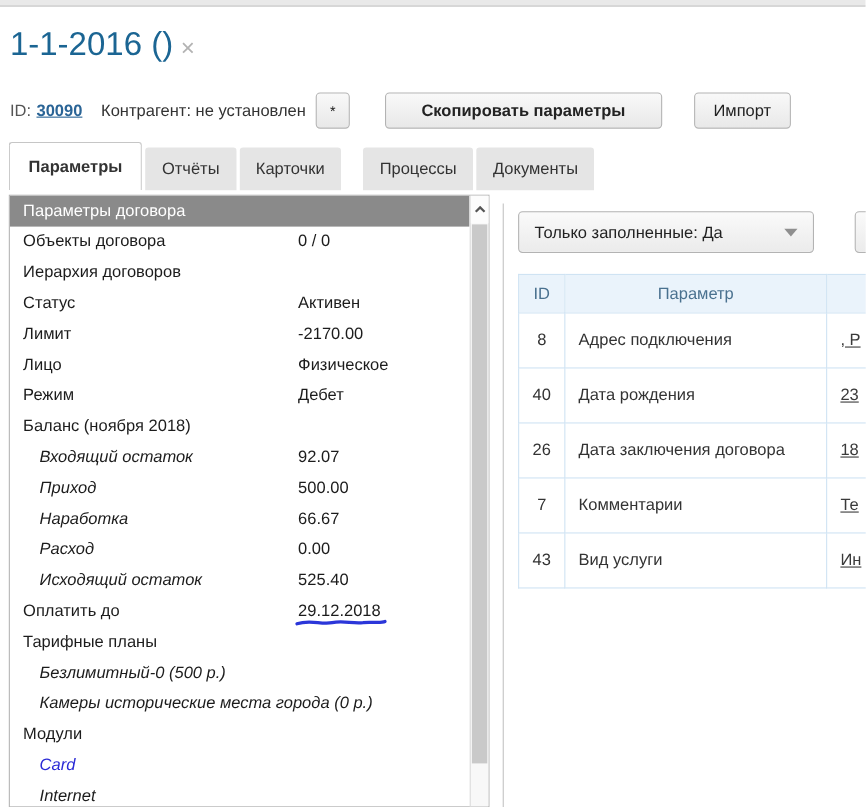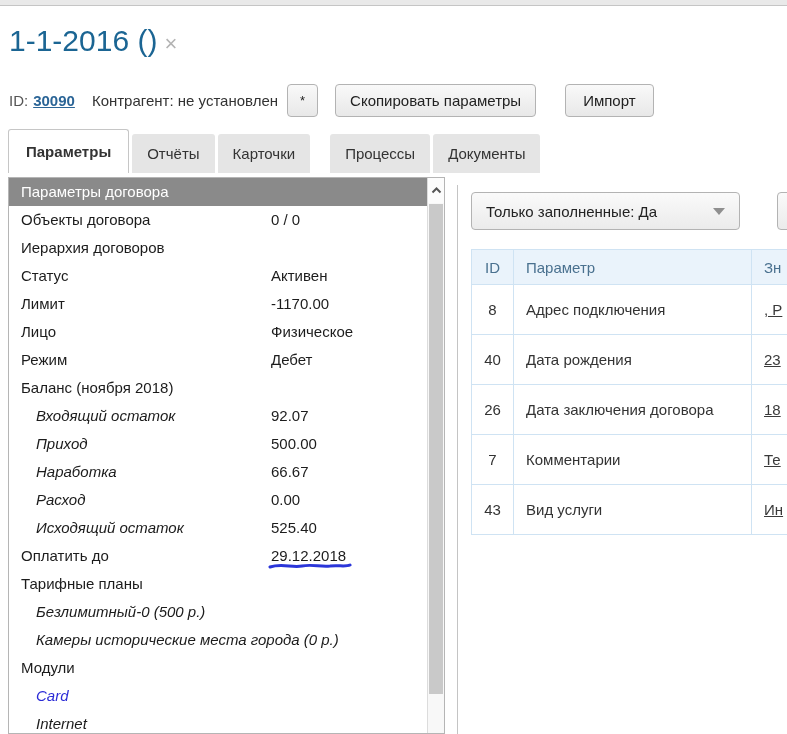--- a/index.html
+++ b/index.html
@@ -24,21 +24,21 @@
   
   .info-row { position:absolute; top:84px; left:9px; height:33px;
     display:flex; align-items:center; font-size:15px; color:#333; }
   .id-label { color:#555; }
   .id-link { color:#2a6496; font-weight:bold; text-decoration:underline; margin-left:5px; cursor:pointer; }
   .contractor { margin-left:17px; color:#333; }
   .btn { background:linear-gradient(#f9f9f9,#e8e8e8); border:1px solid #b3b3b3; border-radius:4px;
     font-size:15px; color:#222; display:inline-flex; align-items:center; justify-content:center;
     height:33px; cursor:pointer; font-family:inherit; }
   .star-btn { width:31px; margin-left:9px; font-size:13px; }
-  .copy-btn { margin-left:17px; padding:0 14px; }
+  .copy-btn { margin-left:32px; padding:0 32px;font-weight:bold; }
   .import-btn { margin-left:29px; padding:0 17px; }
 
   
   .tabs-row { position:absolute; top:128px; left:8px; display:flex; align-items:flex-end; height:45px; }
   .tab { background:#e5e5e5; height:39px; line-height:39px; padding:0 15px; font-size:15px;
     color:#333; border-radius:3px 3px 0 0; margin-right:3px; cursor:pointer; white-space:nowrap; }
   .tab.active { background:#fff; border:1px solid #c6c6c6; border-bottom:none;
     height:44px; line-height:43px; font-weight:bold; padding:0 17px;margin-top:45px; }
   .tab.group-start { margin-left:17px; }
 
@@ -68,21 +68,21 @@
     background:linear-gradient(#fafafa,#ebebeb); display:inline-flex; align-items:center;
     padding:0 14px; font-size:15px; color:#222; cursor:pointer; white-space:nowrap; font-family:inherit;gap:40px; }
   .filter-btn .caret { width:0; height:0; border-left:6px solid transparent; border-right:6px solid transparent;
     border-top:7px solid #8f8f8f; margin-left:16px; }
   .filter-btn.second { margin-left:37px; min-width:130px; justify-content:flex-start; }
 
   
   .param-table { margin-top:19px; border-collapse:collapse; table-layout:fixed; width:390px; background:#fff; }
   .param-table th, .param-table td { border:1px solid #cfe3f3; overflow:hidden; white-space:nowrap; }
   .param-table th { background:#eaf3fb; color:#4a718f; font-weight:normal; font-size:15px;
-    height:35px; text-align:left; padding:0 12px; }
+    height:35px; text-align:center; padding:0 12px; }
   .param-table th.col-id { width:42px; text-align:center; padding:0; }
   .param-table th.col-param { width:238px; }
   .param-table td { font-size:15px; color:#333; height:36px; padding:16px 12px; background:#fff; }
   .param-table td.cell-id { text-align:center; padding:0; }
   .param-table td.cell-value { text-decoration:underline; color:#3a3a3a; cursor:pointer; }
 </style>
 </head>
 <body>
 
 <div class="top-strip"></div>
@@ -130,21 +130,21 @@
         <div class="lp-row">
     <span class="lp-label">Иерархия договоров</span>
     <span class="lp-value"></span>
   </div>
         <div class="lp-row">
     <span class="lp-label">Статус</span>
     <span class="lp-value">Активен</span>
   </div>
         <div class="lp-row">
     <span class="lp-label">Лимит</span>
-    <span class="lp-value">-1170.00</span>
+    <span class="lp-value">-2170.00</span>
   </div>
         <div class="lp-row">
     <span class="lp-label">Лицо</span>
     <span class="lp-value">Физическое</span>
   </div>
         <div class="lp-row">
     <span class="lp-label">Режим</span>
     <span class="lp-value">Дебет</span>
   </div>
         <div class="lp-row">

